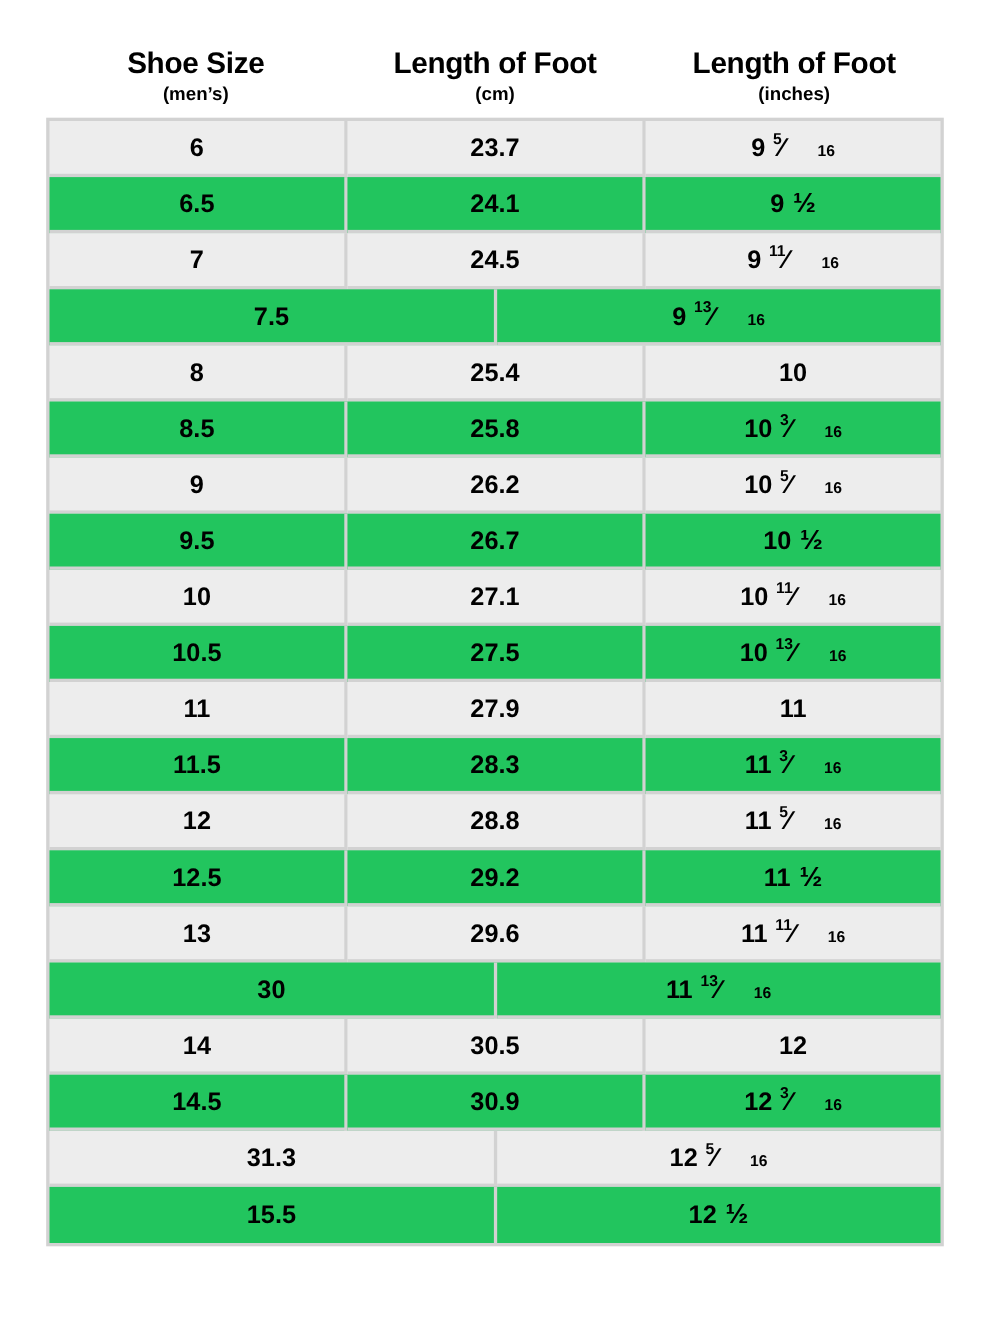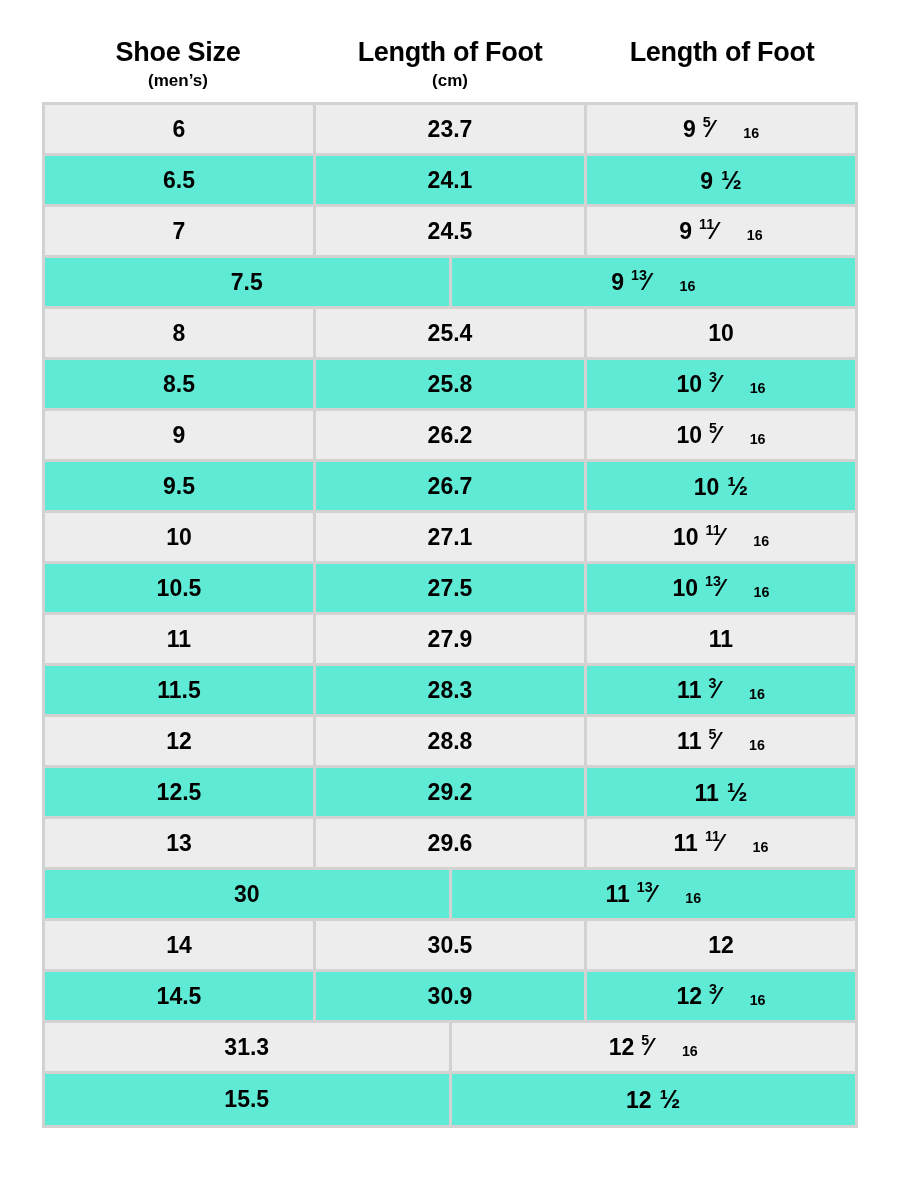--- a/index.html
+++ b/index.html
@@ -17,21 +17,21 @@
   .sheet {
     width: 900px;
     height: 1200px;
     position: relative;
     box-sizing: border-box;
   }
   
   .thead {
     display: flex;
     width: 816px;
-    margin: 3px auto;
+    margin: 8px auto;
     padding-top: 34px;
     box-sizing: border-box;
   }
   .thcell {
     flex: 1 1 0;
     text-align: center;
     padding: 0 4px;
     box-sizing: border-box;
   }
   .th-main {
@@ -63,21 +63,21 @@
     width: 100%;
   }
   .cell {
     flex: 1 1 0;
     height: 51px;
     display: flex;
     align-items: center;
     justify-content: center;
     font-size: 23px;
     font-weight: bold;
-    background: #5eead4;
+    background: #22c55e;
     border-right: 3px solid #d2d2d2;
     border-bottom: 3px solid #d2d2d2;
     box-sizing: border-box;
     line-height: 1;
   }
   .cell:last-child {
     border-right: none;
   }
   .row:last-child .cell {
     border-bottom: none;
@@ -130,20 +130,21 @@
     <div class="thcell">
       <div class="th-main">Shoe Size</div>
       <div class="th-sub">(men’s)</div>
     </div>
     <div class="thcell">
       <div class="th-main">Length of Foot</div>
       <div class="th-sub">(cm)</div>
     </div>
     <div class="thcell">
       <div class="th-main">Length of Foot</div>
+      <div class="th-sub">(inches)</div>
     </div>
   </div>
 
   <div class="table" id="table-body">
       <div class="row shaded">
         <div class="cell">6</div>
         <div class="cell">23.7</div>
         <div class="cell">
           <span class="val">
             <span class="whole">9</span>

